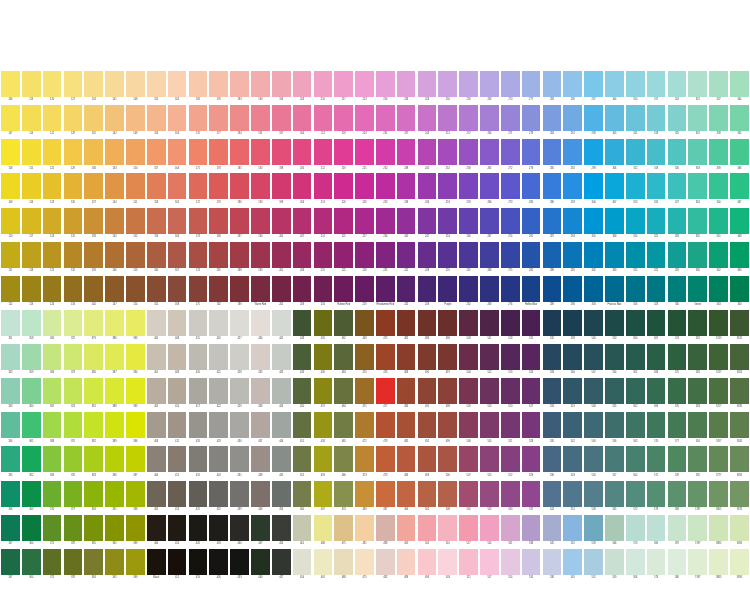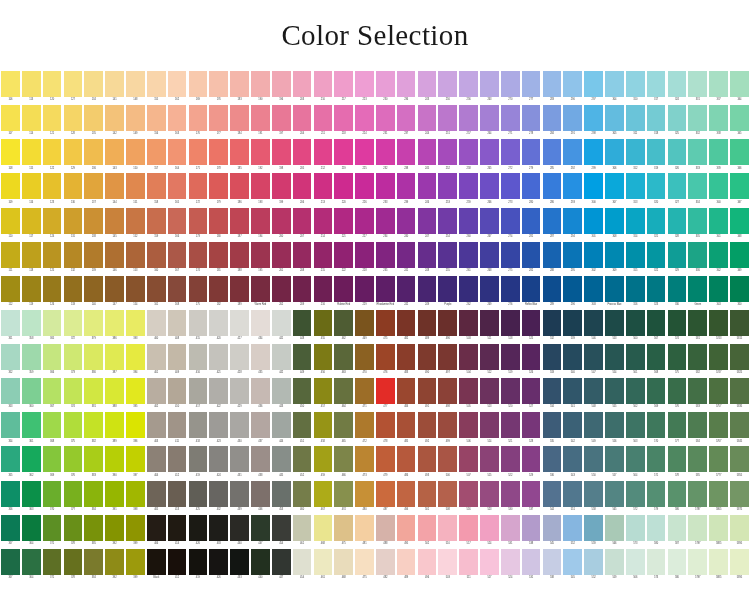--- a/index.html
+++ b/index.html
@@ -89,23 +89,20 @@
     width: 750px;
     height: 18px;
     background: #ffffff;
   }
 </style>
 </head>
 <body>
 
 <div id="page">
 
-  <div id="title-bar">
-    <div id="page-title">Color Selection</div>
-  </div>
 
   <div id="palette-grid">
       <div class="palette-row">
         <div class="swatch-cell">
           <div class="swatch-chip" style="background: rgb(247, 228, 99);"></div>
           <div class="swatch-label">106</div>
         </div>
         <div class="swatch-cell">
           <div class="swatch-chip" style="background: rgb(245, 224, 106);"></div>
           <div class="swatch-label">113</div>

